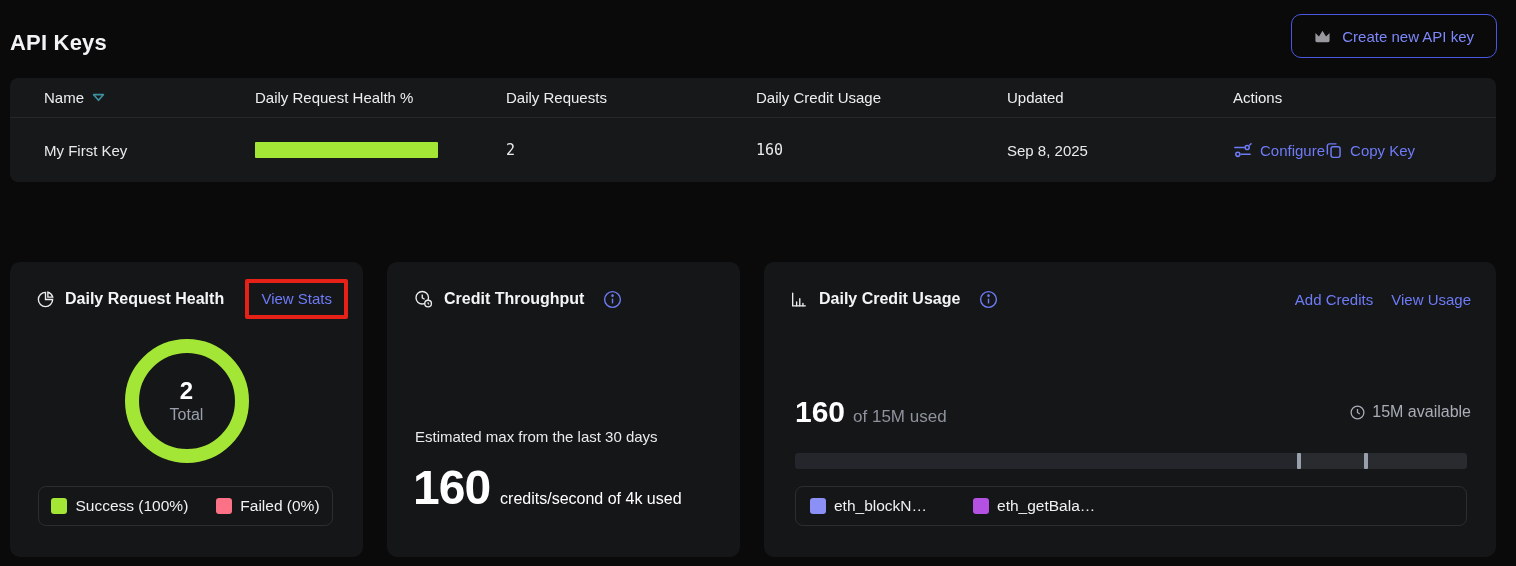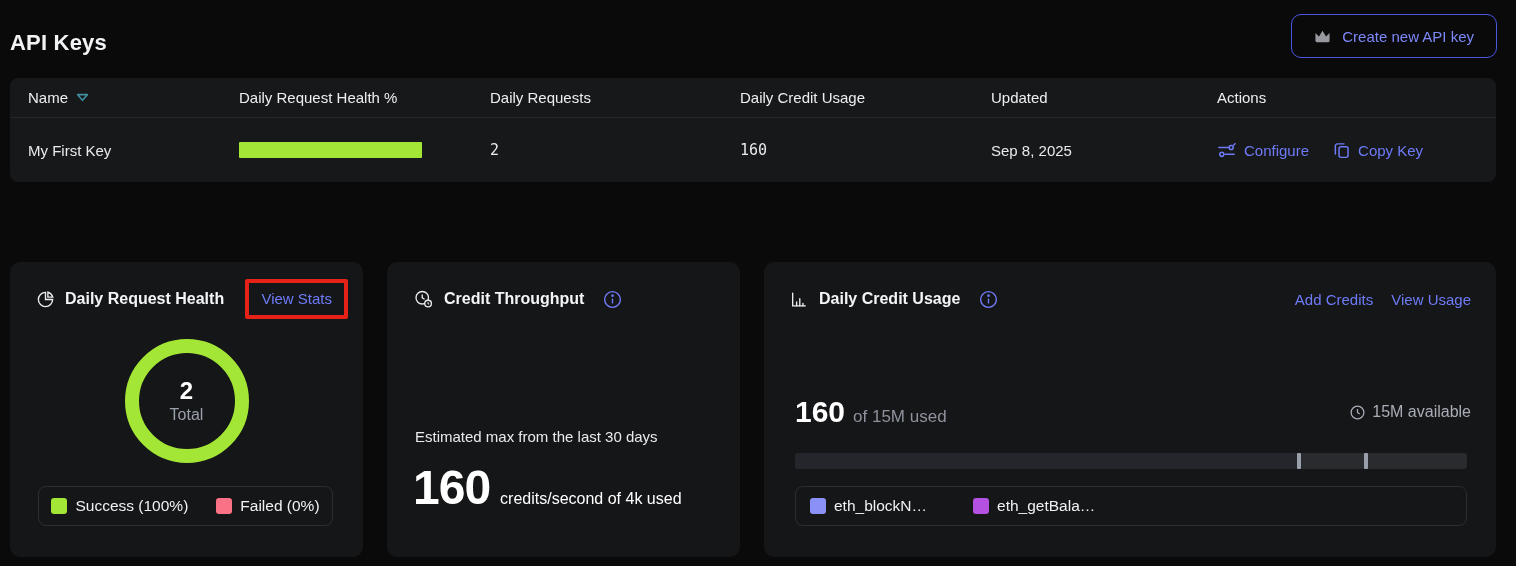--- a/index.html
+++ b/index.html
@@ -10,27 +10,27 @@
   
   .page-title{position:absolute;left:10px;top:30px;font-size:22px;font-weight:bold;letter-spacing:.2px;}
   .create-btn{
     position:absolute;top:14px;right:19px;height:44px;padding:0 22px;
     display:flex;align-items:center;gap:11px;background:transparent;
     border:1px solid #4a57e0;border-radius:10px;color:#7d88fa;font-size:15px;
     font-family:inherit;cursor:pointer;
   }
   
   .table{position:absolute;left:10px;top:78px;width:1486px;height:104px;background:#17181a;border-radius:8px;}
-  .thead,.trow{display:grid;grid-template-columns:211px 251px 250px 251px 226px 1fr;align-items:center;padding-left:18px;}
+  .thead,.trow{display:grid;grid-template-columns:211px 251px 250px 251px 226px 1fr;align-items:center;padding-left:34px;}
   .thead{height:39px;border-bottom:1px solid #26272b;font-size:15px;color:#eceef0;}
   .trow{height:64px;font-size:15px;color:#e9eaec;}
   .th{display:flex;align-items:center;gap:8px;}
   .mono{font-family:"DejaVu Sans Mono",monospace;font-size:15px;}
   .health-bar{width:183px;height:16px;background:#a3e635;border-radius:1px;}
-  .actions-cell{display:flex;align-items:center;gap:24px;}
+  .actions-cell{display:flex;align-items:center;}
   .action-link{display:flex;align-items:center;gap:8px;color:#6e7bf7;font-size:15px;cursor:pointer;text-decoration:none;}
   
   .section-title{position:absolute;left:10px;top:218px;font-size:22px;font-weight:bold;letter-spacing:.2px;}
   .cards{position:absolute;left:10px;top:262px;width:1486px;height:295px;display:flex;gap:24px;align-items:center;}
   .card{position:relative;background:#151618;border-radius:10px;height:295px;}
   .card-1{width:353px;} .card-2{width:353px;} .card-3{flex:1;}
   .card-header{position:absolute;top:14px;left:26px;right:15px;height:46px;display:flex;align-items:center;justify-content:space-between;}
   .hdr-left{display:flex;align-items:center;gap:10px;}
   .card-title{font-size:16px;font-weight:bold;color:#f4f5f6;white-space:nowrap;}
   .link{color:#6e7bf7;font-size:15px;cursor:pointer;text-decoration:none;white-space:nowrap;}

